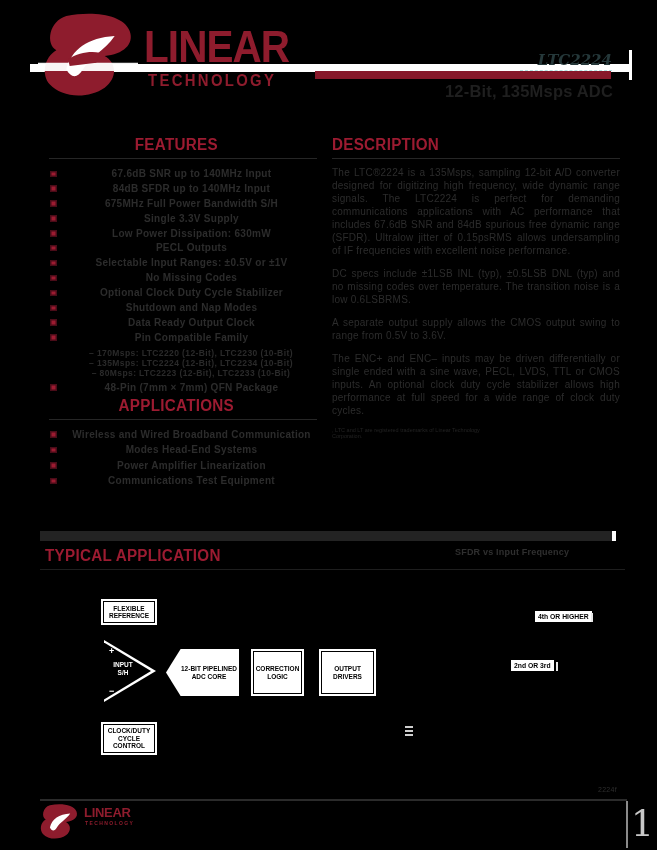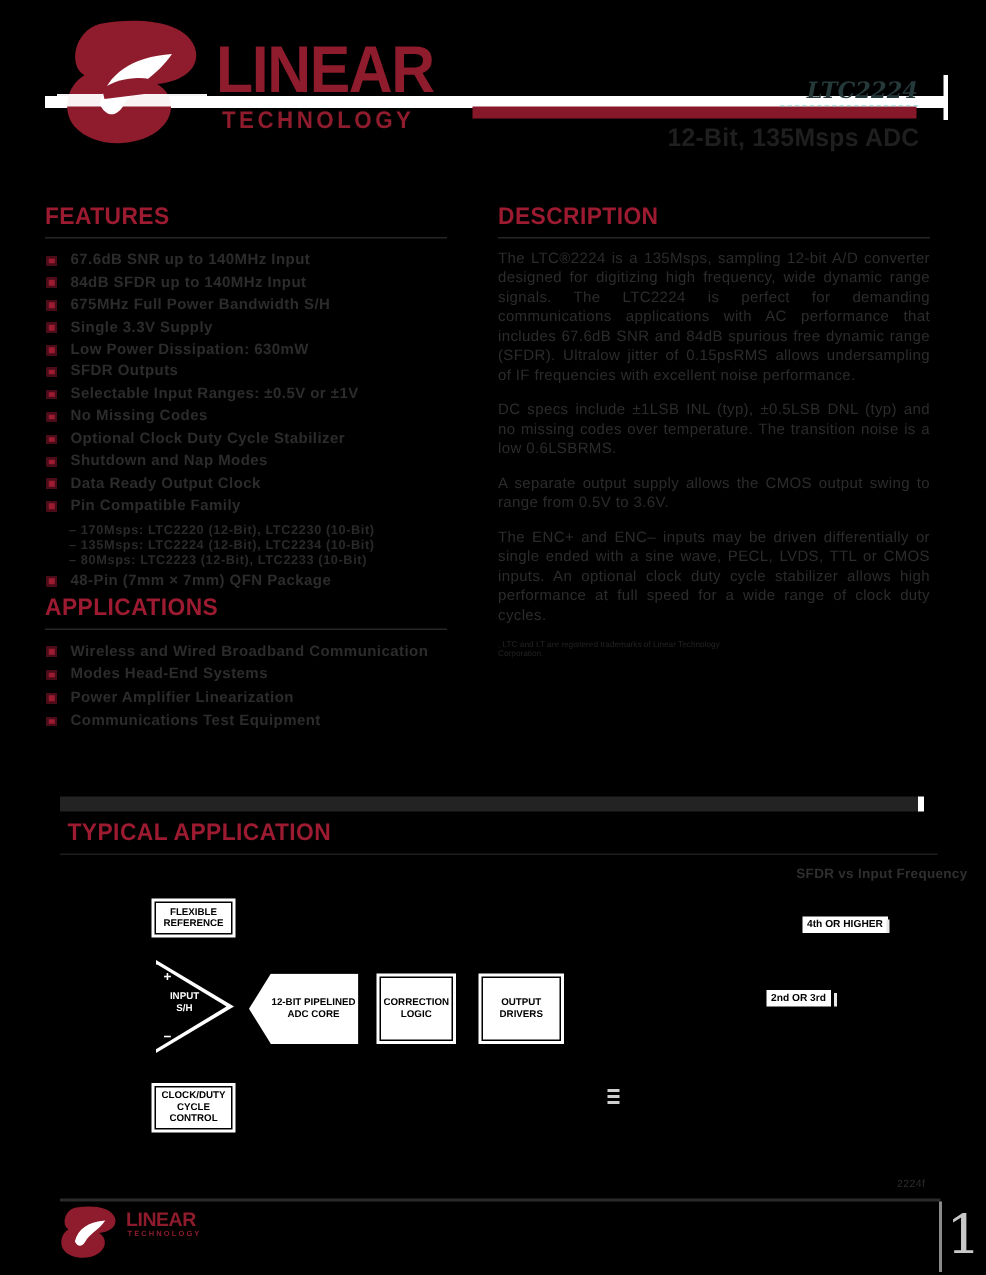--- a/index.html
+++ b/index.html
@@ -17,21 +17,21 @@
   .logo-tech{position:absolute;left:112px;top:64px;font-size:16px;font-weight:bold;color:#8E1C2D;
              letter-spacing:2.5px;transform:scaleX(.93);transform-origin:left;}
   .part-number{position:absolute;left:520px;top:51px;width:92px;text-align:right;z-index:4;
                font-family:"DejaVu Serif",serif;font-style:italic;font-weight:bold;font-size:15px;
                color:#25383A;border-bottom:1px dashed rgba(110,205,205,.55);padding-bottom:1px;}
   .doc-title{position:absolute;left:300px;top:82px;width:313px;text-align:right;z-index:4;
              font-size:17px;font-weight:bold;color:#1F1F1F;letter-spacing:.2px;transform:scaleX(.97);transform-origin:right;}
 
   
   .col{position:absolute;top:136px;}
-  .col-left{left:30px;width:268px;}
+  .col-left{left:49px;width:268px;text-align:center;}
   .col-right{left:332px;width:288px;}
   h2.sec{margin:0;font-size:16px;font-weight:bold;color:#9C1B31;letter-spacing:.3px;
          transform:scaleX(.95);transform-origin:left;}
   .sec-rule{height:1px;background:#262626;margin-top:4px;}
 
   .bullet-list{margin-top:9px;}
   .b-item{position:relative;padding-left:17px;height:14.9px;
           font-size:10px;font-weight:600;color:#2C2C2C;letter-spacing:.3px;white-space:nowrap;}
   .sq{position:absolute;left:1px;top:2.5px;width:6.5px;height:6.5px;background:#9C1B31;
       box-shadow:inset 0 0 0 1.5px #4A0C18;}
@@ -44,21 +44,21 @@
 
   .desc p{margin:0 0 10px 0;font-size:10px;line-height:13px;color:#2C2C2C;
           text-align:justify;letter-spacing:.25px;}
   .trademark{font-size:5.5px;color:#232323;line-height:6px;width:150px;}
 
   
   .typ-band{position:absolute;left:40px;top:531px;width:572px;height:10px;background:#232323;}
   .typ-band-tick{position:absolute;left:612px;top:531px;width:4px;height:10px;background:#fff;}
   .typ-head{position:absolute;left:45px;top:547px;}
   .typ-rule{position:absolute;left:40px;top:569px;width:585px;height:1px;background:#1E1E1E;}
-  .graph-title{position:absolute;left:455px;top:577px;width:190px;text-align:right;
+  .graph-title{position:absolute;left:455px;top:547px;width:190px;text-align:left;
                font-size:9px;font-weight:bold;color:#2F2F2F;letter-spacing:.2px;}
 
   .wbox{position:absolute;background:#fff;outline:1px solid #000;outline-offset:-3px;
         display:flex;align-items:center;justify-content:center;text-align:center;
         font-size:6.5px;line-height:7.5px;font-weight:bold;color:#000;padding:2px;box-sizing:border-box;}
   .box-ref{left:101px;top:599px;width:56px;height:26px;}
   .box-corr{left:251px;top:649px;width:53px;height:47px;}
   .box-out{left:319px;top:649px;width:57px;height:47px;}
   .box-clk{left:101px;top:722px;width:56px;height:33px;}
 
@@ -127,21 +127,21 @@
   <div class="col col-left">
     <h2 class="sec">FEATURES</h2>
     <div class="sec-rule"></div>
 
     <div class="bullet-list">
       <div class="b-item"><span class="sq"></span><span>67.6dB SNR up to 140MHz Input</span></div>
       <div class="b-item"><span class="sq"></span><span>84dB SFDR up to 140MHz Input</span></div>
       <div class="b-item"><span class="sq"></span><span>675MHz Full Power Bandwidth S/H</span></div>
       <div class="b-item"><span class="sq"></span><span>Single 3.3V Supply</span></div>
       <div class="b-item"><span class="sq"></span><span>Low Power Dissipation: 630mW</span></div>
-      <div class="b-item"><span class="sq"></span><span>SFDR Outputs</span></div>
+      <div class="b-item"><span class="sq"></span><span>PECL Outputs</span></div>
       <div class="b-item"><span class="sq"></span><span>Selectable Input Ranges: ±0.5V or ±1V</span></div>
       <div class="b-item"><span class="sq"></span><span>No Missing Codes</span></div>
       <div class="b-item"><span class="sq"></span><span>Optional Clock Duty Cycle Stabilizer</span></div>
       <div class="b-item"><span class="sq"></span><span>Shutdown and Nap Modes</span></div>
       <div class="b-item"><span class="sq"></span><span>Data Ready Output Clock</span></div>
       <div class="b-item"><span class="sq"></span><span>Pin Compatible Family</span></div>
 
       <div class="sub-list">
         <div class="sub-item">– 170Msps: LTC2220 (12-Bit), LTC2230 (10-Bit)</div>
         <div class="sub-item">– 135Msps: LTC2224 (12-Bit), LTC2234 (10-Bit)</div>

